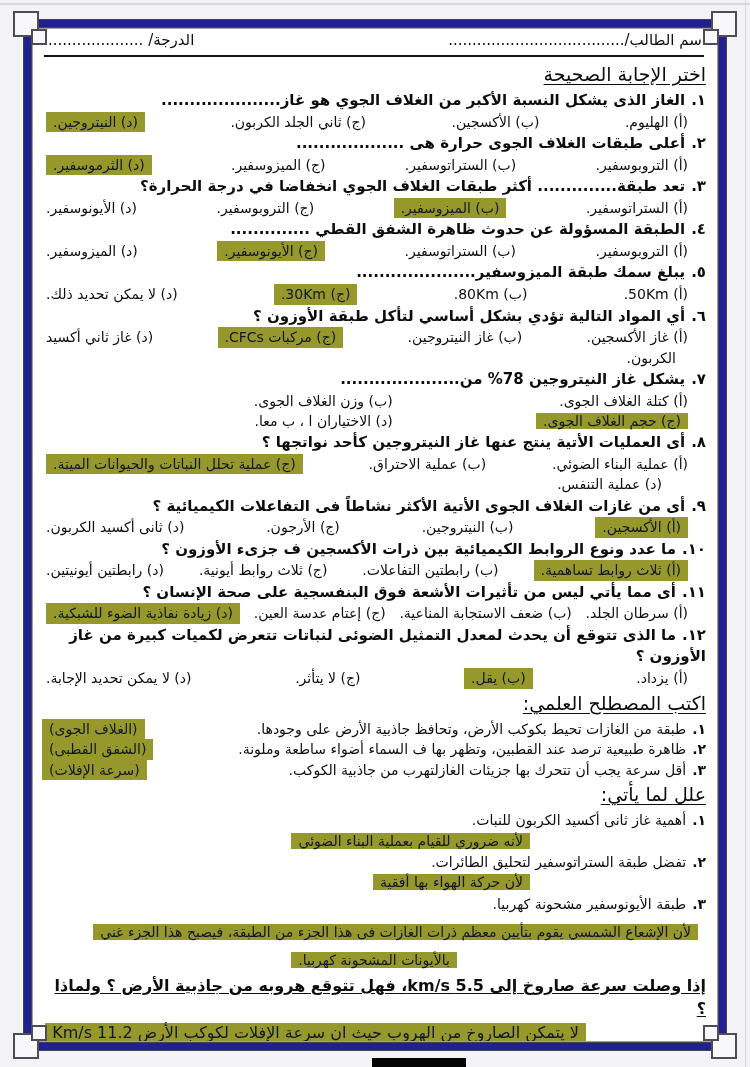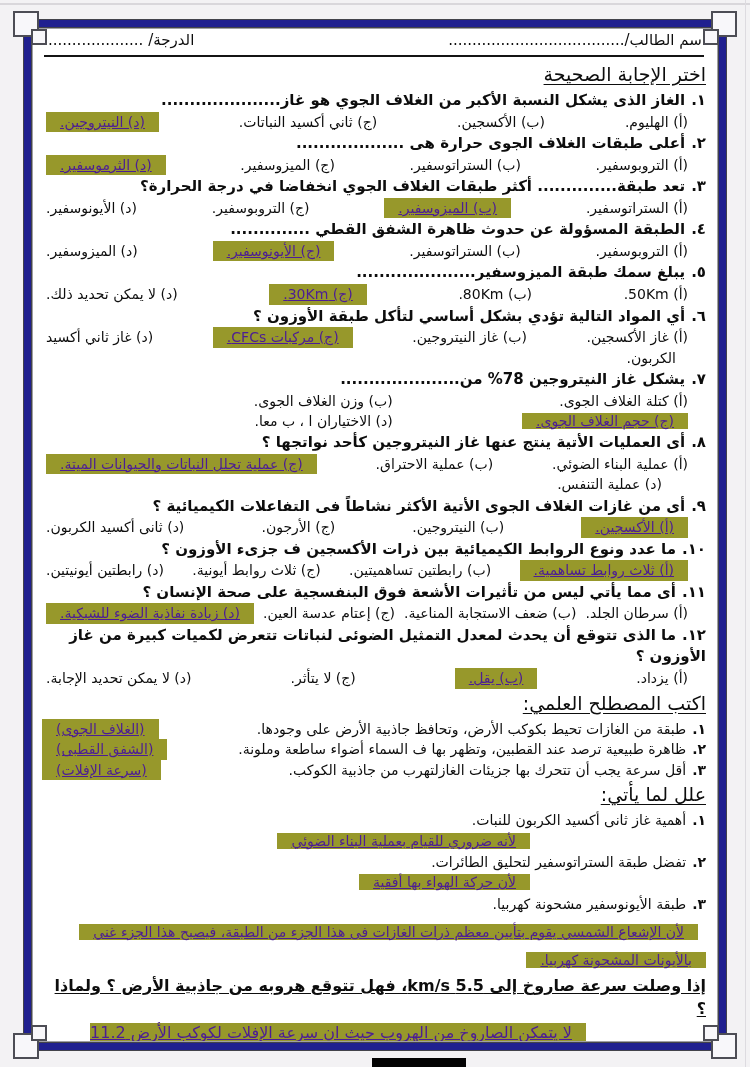--- a/index.html
+++ b/index.html
@@ -35,30 +35,30 @@
     overflow:hidden;
   }
   .hdr{display:flex;justify-content:space-between;align-items:baseline;font-size:15px;padding-left:6px;}
   .hdr-rule{border-top:2.5px solid #141414;margin:3px 2px 4px 2px;}
   .sec-head{font-size:19px;text-decoration:underline;text-underline-offset:3px;margin:1px 0 2px 0;}
   .q{margin:0 0 1px 0;}
   .q-text{font-weight:bold;font-size:15px;}
   .qnum{margin-left:6px;font-weight:bold;}
   .opts{display:flex;justify-content:space-between;padding:0 18px 0 4px;font-size:14px;}
   .opt{white-space:nowrap;}
-  .hl{background:#97982b;color:#4c1d95;text-decoration:underline;padding:0 14px;}
+  .hl{background:#97982b;color:#0f172a;padding:0 7px;}
   .opt-cont{padding:0 30px 0 0;}
   .opts-grid{display:grid;grid-template-columns:46% 54%;padding:0 18px 0 4px;font-size:14px;}
   .opts-sub{padding:0 44px 0 4px;font-size:14px;}
   .term-row{display:flex;justify-content:space-between;align-items:baseline;}
   .term-text{flex:1;}
   .term-ans{white-space:nowrap;margin-right:8px;}
   .reason-ans{margin:0 176px 1px 0;}
   .reason-ans-wide{margin:8px;}
-  .reason-ans-left{text-align:right;margin:0 0 1px 0;}
+  .reason-ans-left{text-align:center;margin:0 0 1px 0;}
   .final-q{font-weight:bold;font-size:16px;text-decoration:underline;text-underline-offset:2px;margin-top:3px;}
   .final-ans{margin:1px 120px 1px 0;font-size:16px;}
   .footer{display:flex;gap:56px;padding-right:222px;font-size:15px;margin-top:1px;}
 </style>
 </head>
 <body>
 
 <div class="scan-top"></div>
 <div class="scan-right"></div>
 <div class="frame"></div>
@@ -88,21 +88,21 @@
   </div>
   <div class="hdr-rule"></div>
 
   <div class="sec-head">اختر الإجابة الصحيحة</div>
 
   <div class="q">
     <div class="q-text"><span class="qnum">١.</span><span>الغاز الذى يشكل النسبة الأكبر من الغلاف الجوي هو غاز.....................</span></div>
     <div class="opts">
       <span class="opt">(أ) الهليوم.</span>
       <span class="opt">(ب) الأكسجين.</span>
-      <span class="opt">(ج) ثاني أكسيد النباتات.</span>
+      <span class="opt">(ج) ثاني الجلد الكربون.</span>
       <span class="opt hl">(د) النيتروجين.</span>
     </div>
   </div>
 
   <div class="q">
     <div class="q-text"><span class="qnum">٢.</span><span>أعلى طبقات الغلاف الجوى حرارة هى ...................</span></div>
     <div class="opts">
       <span class="opt">(أ) التروبوسفير.</span>
       <span class="opt">(ب) الستراتوسفير.</span>
       <span class="opt">(ج) الميزوسفير.</span>
@@ -178,21 +178,21 @@
       <span class="opt">(ب) النيتروجين.</span>
       <span class="opt">(ج) الأرجون.</span>
       <span class="opt">(د) ثانى أكسيد الكربون.</span>
     </div>
   </div>
 
   <div class="q">
     <div class="q-text"><span class="qnum">١٠.</span><span>ما عدد ونوع الروابط الكيميائية بين ذرات الأكسجين ف جزىء الأوزون ؟</span></div>
     <div class="opts">
       <span class="opt hl">(أ) ثلاث روابط تساهمية.</span>
-      <span class="opt">(ب) رابطتين تساهميتين.</span>
+      <span class="opt">(ب) رابطتين التفاعلات.</span>
       <span class="opt">(ج) ثلاث روابط أيونية.</span>
       <span class="opt">(د) رابطتين أيونيتين.</span>
     </div>
   </div>
 
   <div class="q">
     <div class="q-text"><span class="qnum">١١.</span><span>أى مما يأتي ليس من تأثيرات الأشعة فوق البنفسجية على صحة الإنسان ؟</span></div>
     <div class="opts">
       <span class="opt">(أ) سرطان الجلد.</span>
       <span class="opt">(ب) ضعف الاستجابة المناعية.</span>

